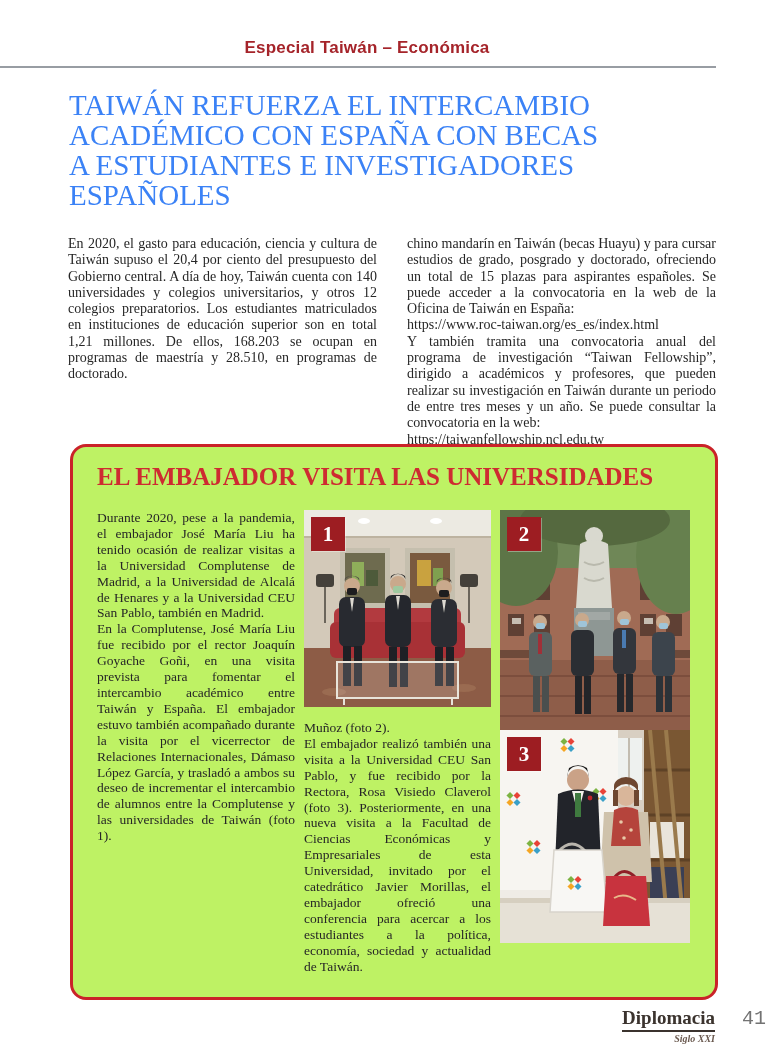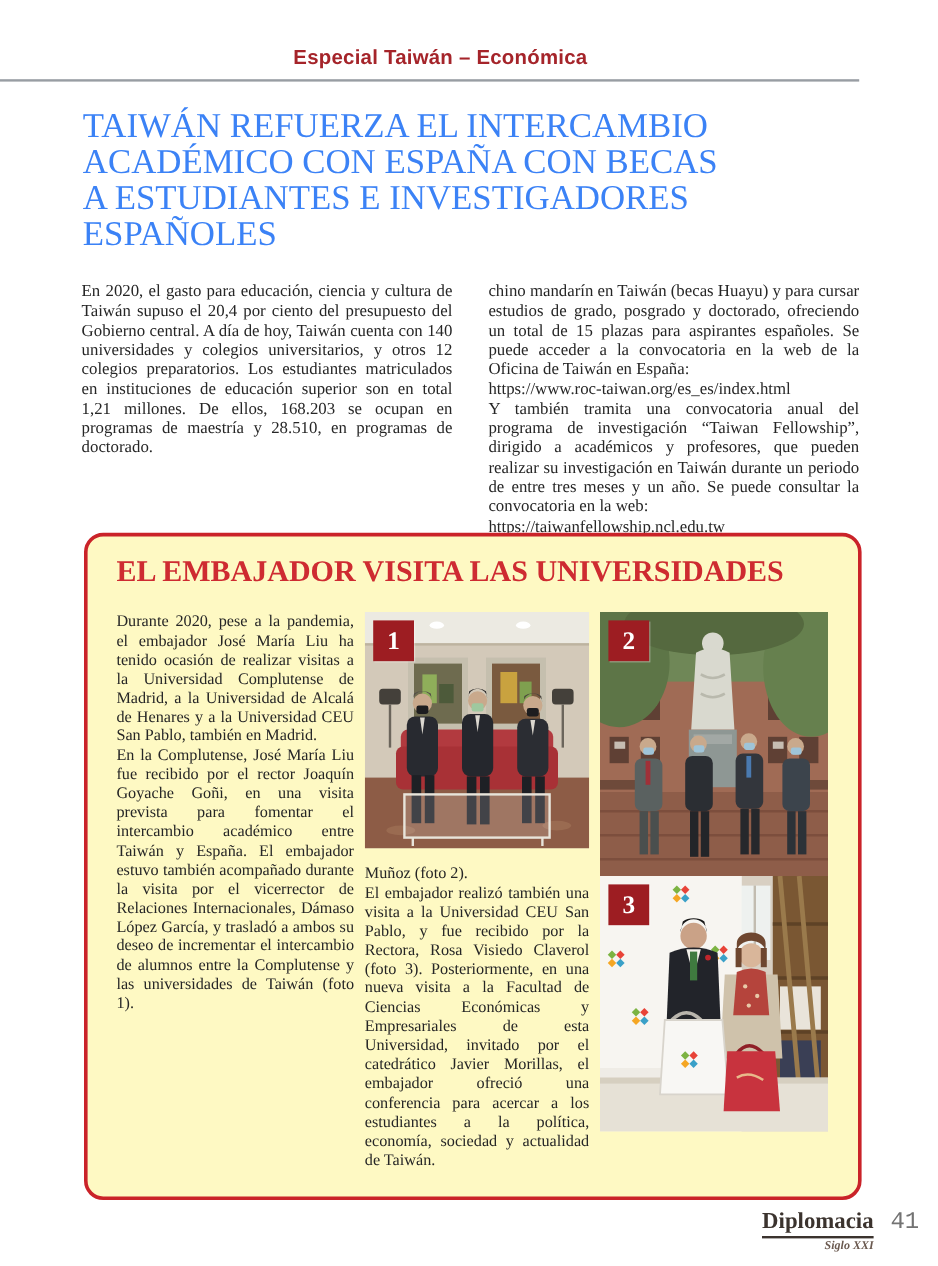--- a/index.html
+++ b/index.html
@@ -18,41 +18,41 @@
   .headline { position:absolute; top:90px; left:69px; width:660px; }
   .headline span { display:block; font-weight:400; font-size:29px; line-height:30px; color:#3b82f6; }
   
   .intro { position:absolute; top:236px; left:68px; width:648px; display:flex; gap:30px; }
   .intro .col { width:317px; }
   .intro p { margin:0; font-size:14px; line-height:16.3px; text-align:justify; }
   .intro p.url { text-align:left; color:#262626; }
   
   .feature-box {
     position:absolute; top:444px; left:70px; width:648px; height:556px; box-sizing:border-box;
-    background:#fef9c3; border:3px solid #ca2329; border-radius:16px;
+    background:#bef264; border:3px solid #ca2329; border-radius:16px;
     padding:12px 20px 0 24px;
   }
   .feature-box h2 { margin:2px 0 18px 0; }
   .feature-box h2 span { display:block; font-size:25px; line-height:31px; font-weight:700; color:#ce2b31; }
   .box-cols { display:flex; gap:9px; }
   .box-col p { margin:0; font-size:13.5px; line-height:15.9px; text-align:justify; }
   .col-text { width:198px; }
   .col-mid { width:187px; }
   .col-photos { width:190px; }
   .col-mid .mid-text { margin-top:13px; }
   figure.photo { position:relative; margin:0; padding:0; }
   figure.photo svg { display:block; }
   .photo2 { margin-bottom:19px; }
   .badge {
     position:absolute; top:7px; left:7px; width:34px; height:34px; background:#9d1d22;
     color:#ffffff; font-size:21px; font-weight:700; display:flex; align-items:center;
     justify-content:center; box-shadow:1px 1px 0 rgba(255,255,255,0.35);
   }
   
-  .footer { position:absolute; top:1008px; right:16px; display:flex; align-items:flex-start; gap:14px; }
+  .footer { position:absolute; top:1008px; right:16px; display:flex; align-items:flex-start; gap:27px; }
   .brand { display:flex; flex-direction:column; align-items:flex-end; }
   .mag-name { font-weight:700; font-size:19px; color:#3b332e; border-bottom:2px solid #3b332e; padding-bottom:1px; line-height:1.1; }
   .mag-sub { font-style:italic; font-weight:700; font-size:10px; color:#6b5a50; margin-top:1px; }
   .page-num { font-size:20px; color:#737373; line-height:1.05;font-family:Liberation Mono, monospace; }
 </style>
 </head>
 <body>
 
 <div class="page">
 

